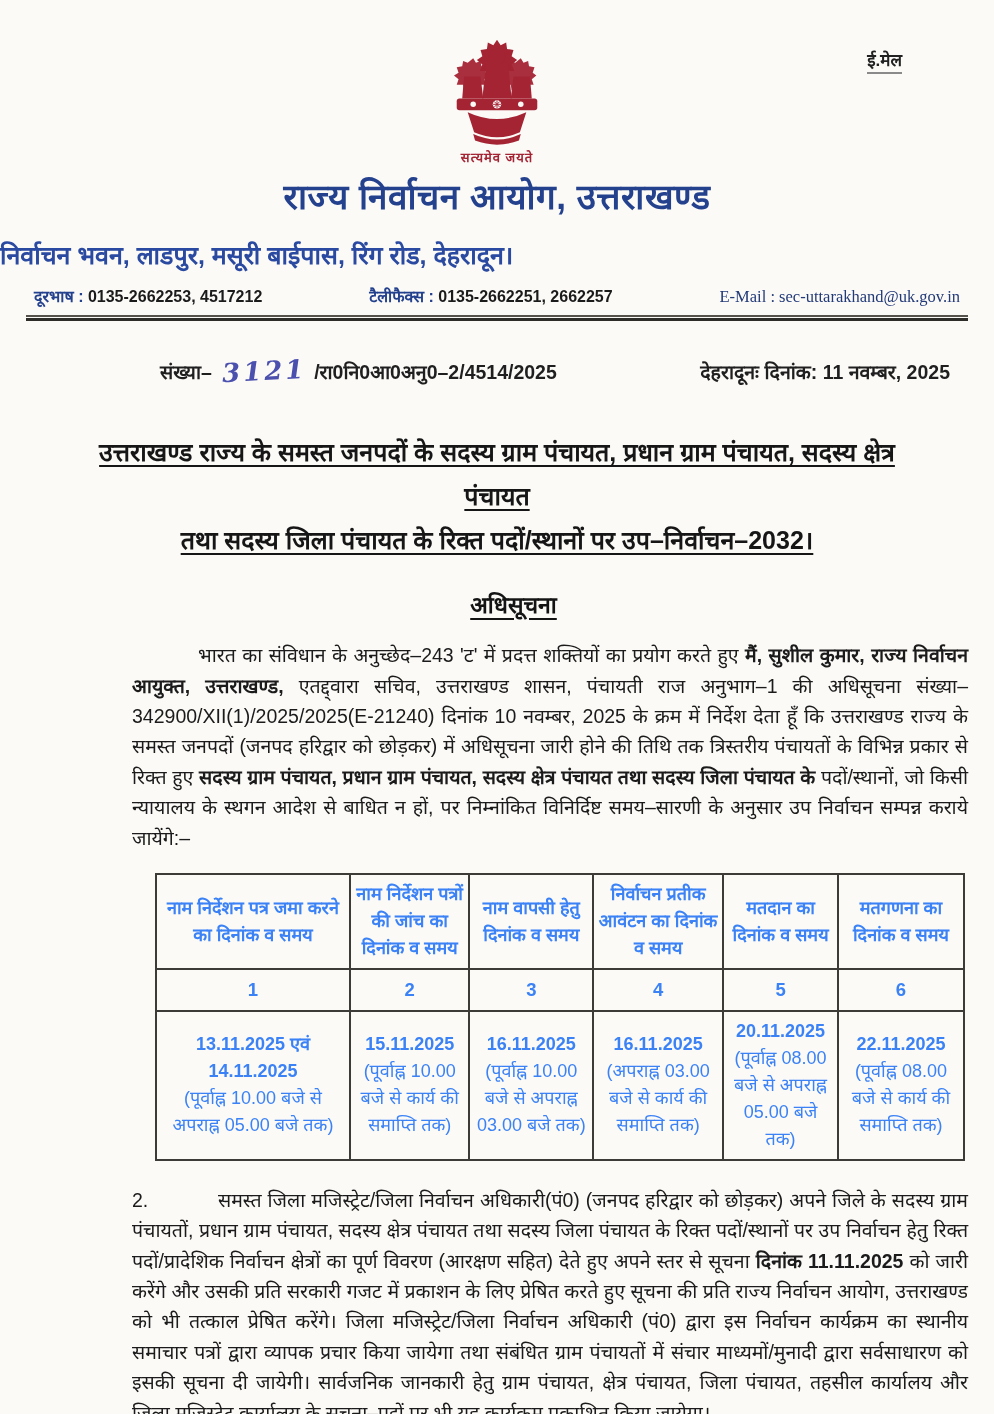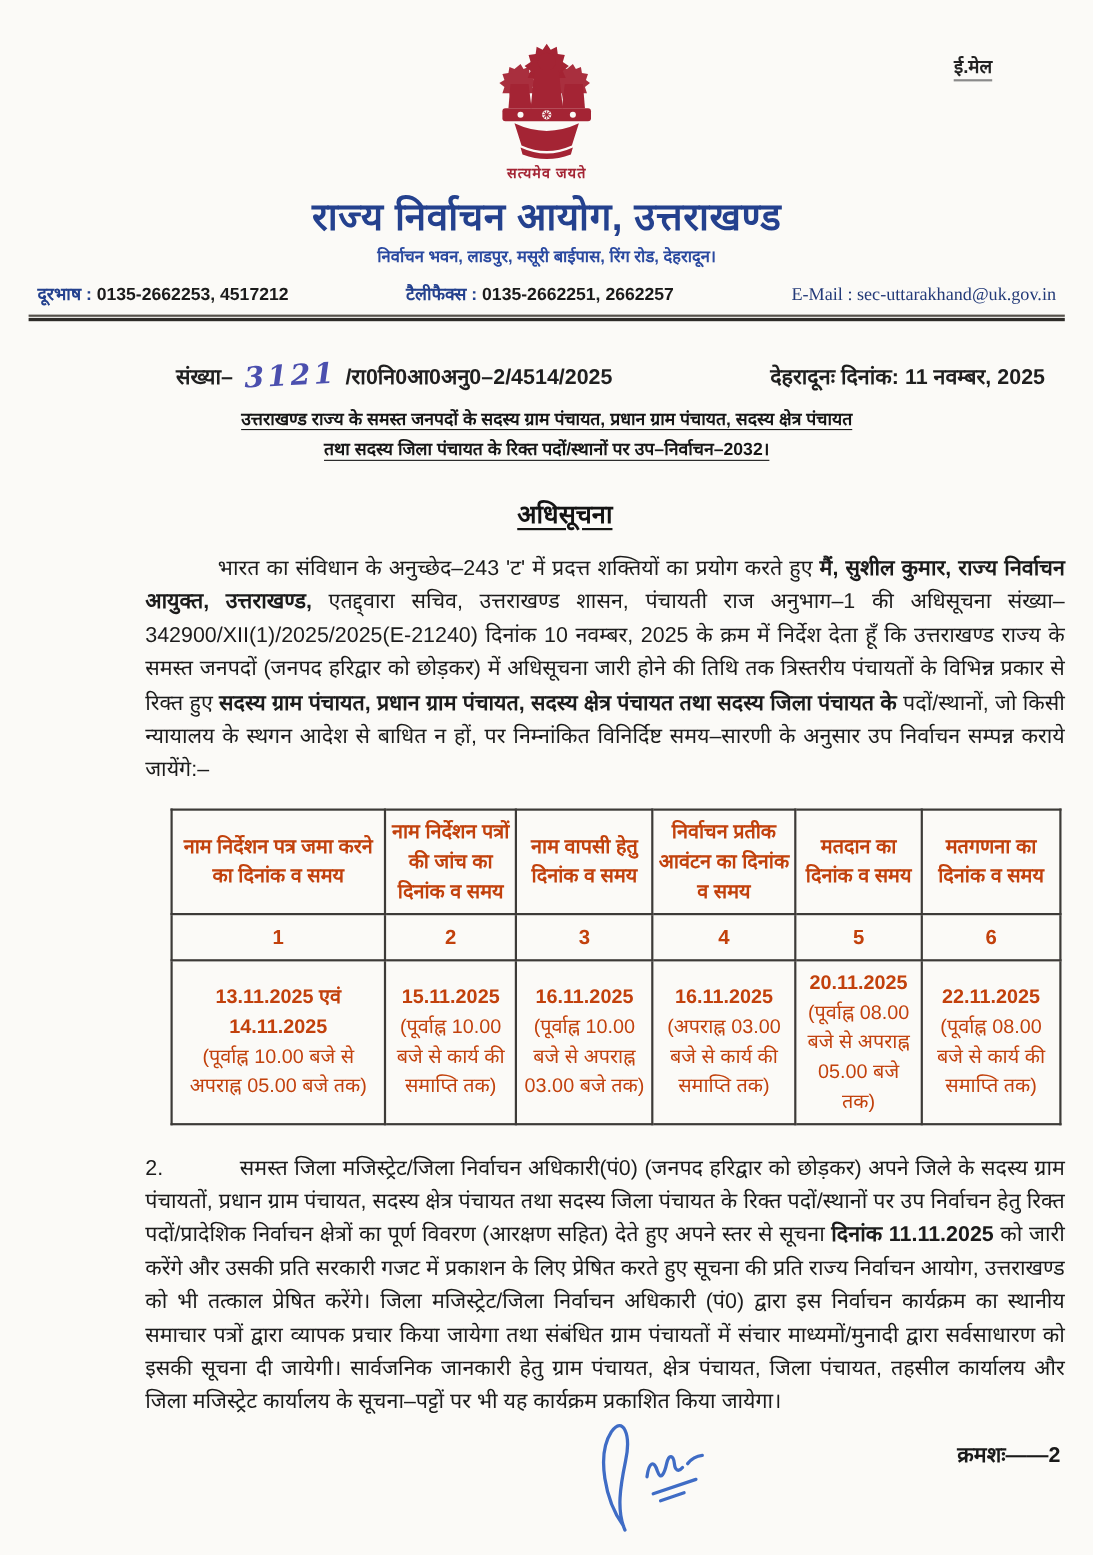--- a/index.html
+++ b/index.html
@@ -16,21 +16,21 @@
     color:#222; border-bottom:2px solid #8a8a8a; padding-bottom:1px;
   }
   .emblem-wrap { padding-top:38px; text-align:center; }
   .emblem-wrap svg { display:block; margin:0 auto; }
   .motto { font-size:13px; font-weight:bold; color:#a42434; margin-top:2px; letter-spacing:1px; }
   .org-name {
     text-align:center; margin-top:6px; font-size:35px; font-weight:bold;
     color:#24418e; letter-spacing:.5px;
   }
   .org-address {
-    text-align:center; margin-top:3px; font-size:15px; font-weight:bold; color:#2a49a0;
+    text-align:left; margin-top:18px; font-size:25px; font-weight:bold; color:#2a49a0;
   }
   .contact-row {
     display:flex; justify-content:space-between; align-items:baseline;
     margin:14px 34px 0 34px; font-size:16px;
   }
   .contact-label { color:#24418e; font-weight:bold; }
   .contact-num { color:#1b1b1b; font-weight:bold; }
   .contact-email { color:#233a78; font-family:"Liberation Serif","DejaVu Serif",serif; font-size:16.5px; }
   .rule {
     margin:8px 26px 0 26px; height:6px;
@@ -40,38 +40,38 @@
   .ref-line {
     display:flex; justify-content:space-between; align-items:baseline;
     margin:34px 44px 0 160px; font-size:19.5px; font-weight:bold; color:#1f1f1f;
   }
   .hand-number {
     display:inline-block; color:#4b4fae; font-size:26px; font-weight:bold;
     font-style:italic; letter-spacing:3px; transform:rotate(-3deg) translateY(1px);
     margin:0 8px 0 10px; font-family:"DejaVu Serif","Liberation Serif",serif;
   }
   
-  .subject { margin:12px auto 0 auto; width:830px; text-align:center;
-    font-size:16px; font-weight:bold; line-height:1.75; color:#161616; }
+  .subject { margin:46px auto 0 auto; width:830px; text-align:center;
+    font-size:25px; font-weight:bold; line-height:1.75; color:#161616; }
   .subject .u { text-decoration:underline; text-underline-offset:4px; }
   .notice-heading {
     margin-top:26px; text-align:center; font-size:23px; font-weight:bold;
     text-decoration:underline; text-underline-offset:5px; color:#141414;padding-left:33px;
   }
   
   .body-text {
     margin:20px 26px 0 132px; font-size:19.5px; line-height:1.56;
     text-align:justify; color:#1b1b1b;
   }
   .para1 { text-indent:66px; }
   .bold { font-weight:bold; }
   
   table.schedule {
     margin:20px 0 0 155px; width:810px; border-collapse:collapse;
-    table-layout:fixed; font-size:18px; color:#c2410c;
+    table-layout:fixed; font-size:18px; color:#3b82f6;
   }
   table.schedule th, table.schedule td {
     border:2px solid #3d3b38; text-align:center; vertical-align:middle;
     padding:6px 4px; line-height:1.5;
   }
   table.schedule th { font-weight:bold; font-size:18px; }
   .num-row td { padding:2px 4px; font-weight:bold; font-size:18.5px; }
   .cell-date { font-weight:bold; display:block; }
   .cell-time { display:block; }
   .c1{width:24%}.c2{width:14.8%}.c3{width:15.3%}.c4{width:16.1%}.c5{width:14.2%}.c6{width:15.6%}

